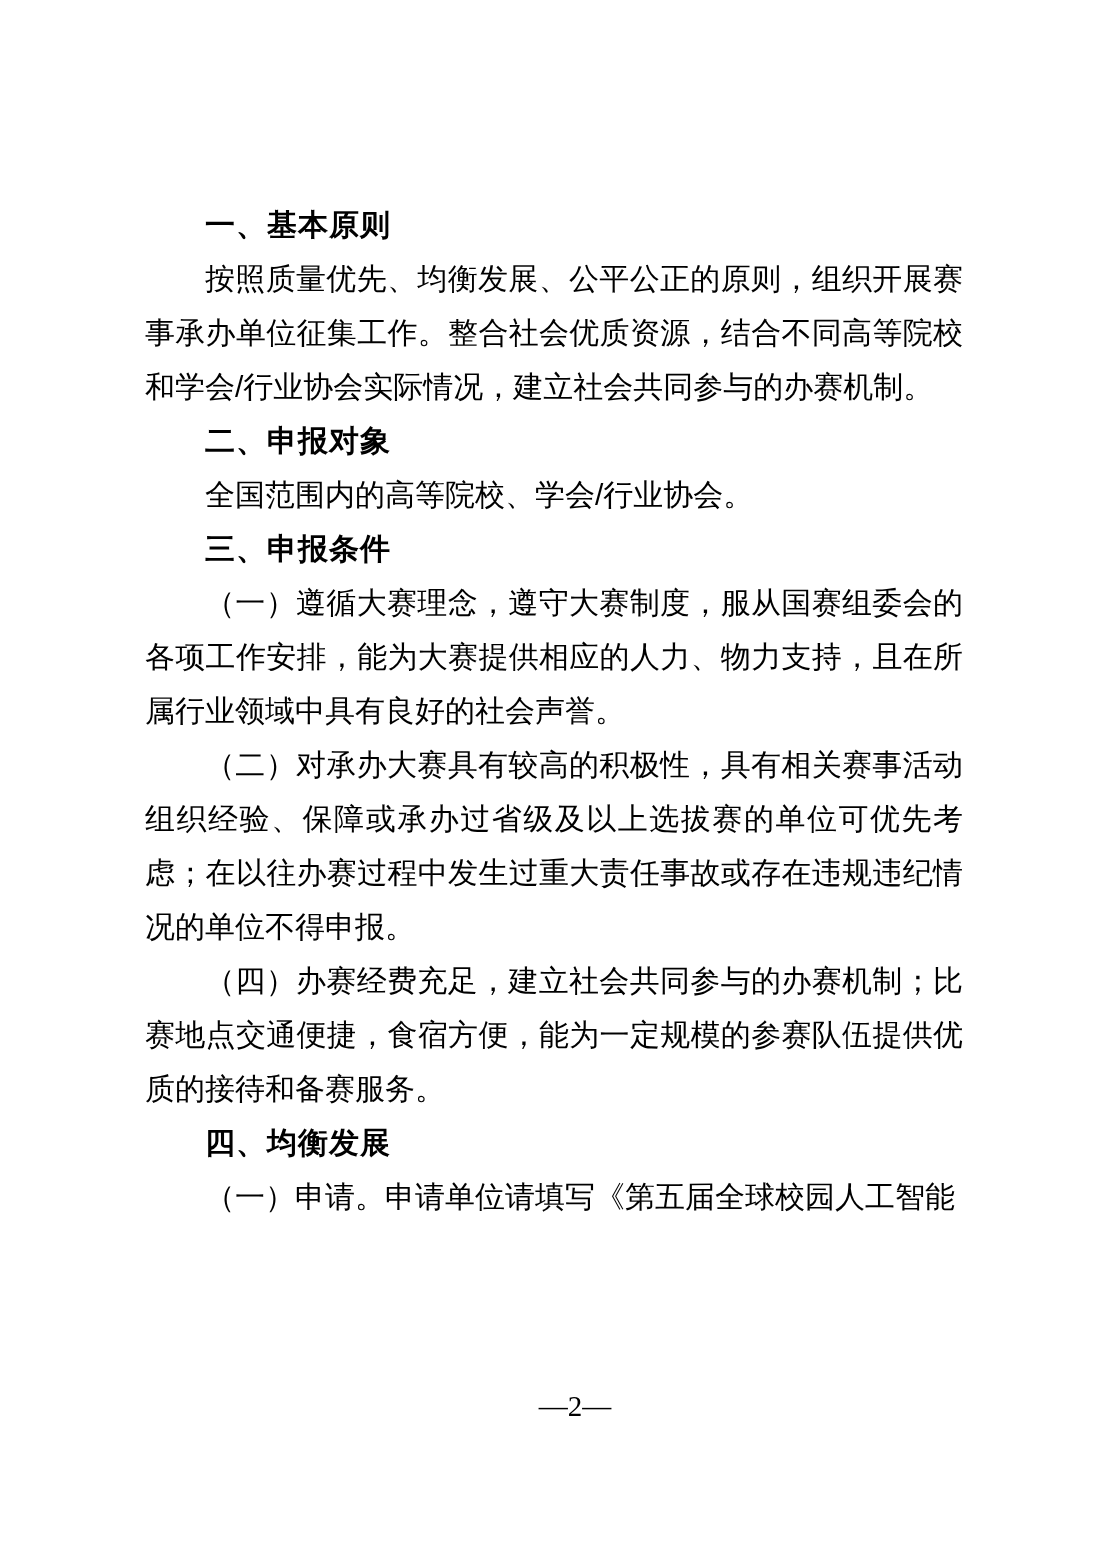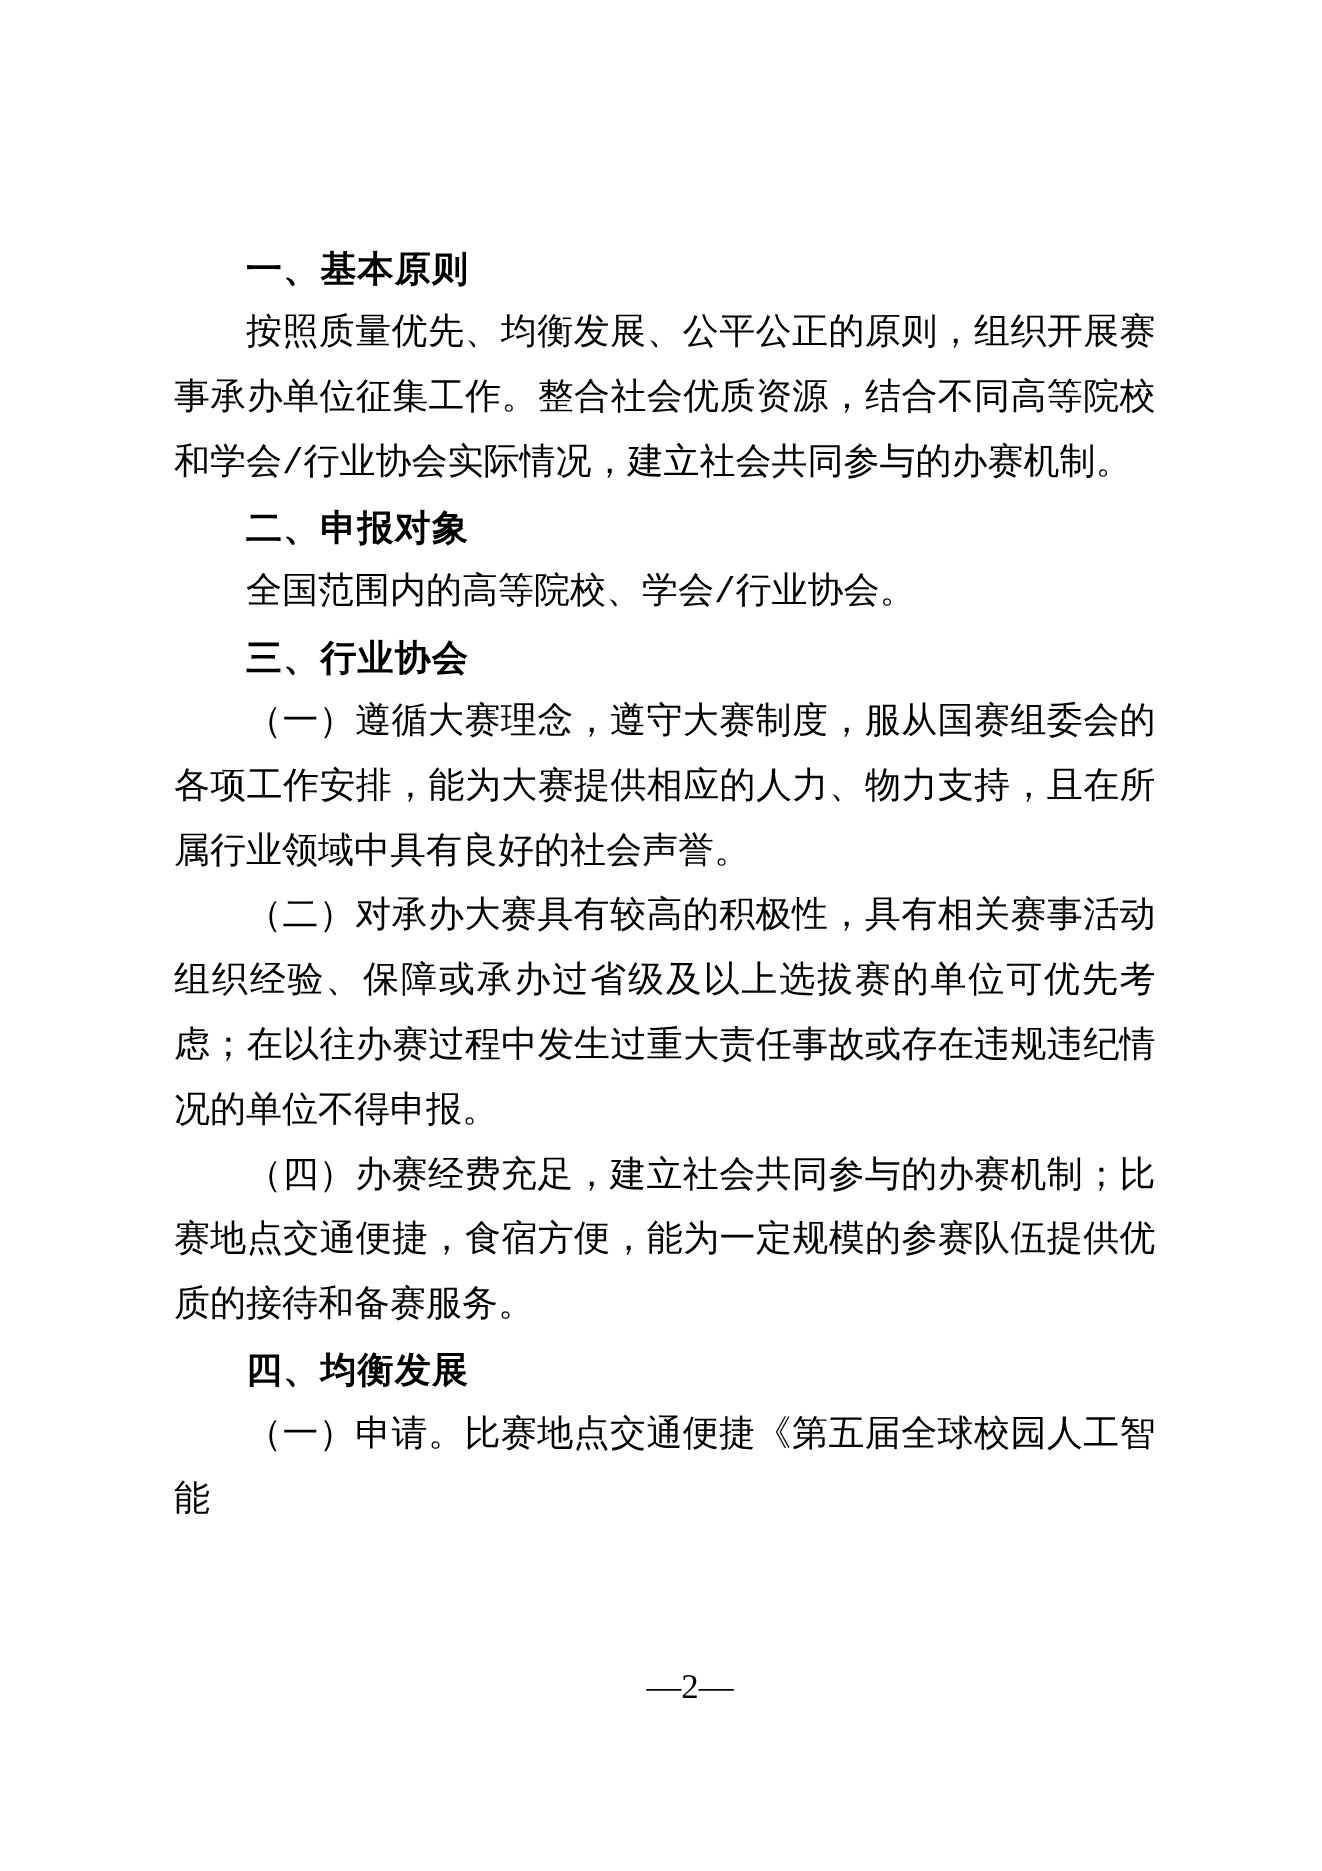--- a/index.html
+++ b/index.html
@@ -24,21 +24,21 @@
     width: 818px;
   }
   .block {
     font-size: 30px;
     line-height: 54px;
     text-indent: 2em;
     margin: 0;
     color: #000000;
   }
   .para {
-    font-family: Liberation Mono, monospace;
+    font-family: Liberation Sans, sans-serif;
     text-align: justify;
     text-justify: inter-ideograph;
   }
   .heading {
     font-family: "Liberation Sans", "DejaVu Sans", sans-serif;
     font-weight: 700;
     text-align: left;
     letter-spacing: 1px;
   }
   .page-number {
@@ -55,21 +55,21 @@
 </style>
 </head>
 <body>
 
 <div class="page">
   <div class="content">
     <p class="block heading">一、基本原则</p>
     <p class="block para">按照质量优先、均衡发展、公平公正的原则，组织开展赛事承办单位征集工作。整合社会优质资源，结合不同高等院校和学会/行业协会实际情况，建立社会共同参与的办赛机制。</p>
     <p class="block heading">二、申报对象</p>
     <p class="block para">全国范围内的高等院校、学会/行业协会。</p>
-    <p class="block heading">三、行业协会</p>
+    <p class="block heading">三、申报条件</p>
     <p class="block para">（一）遵循大赛理念，遵守大赛制度，服从国赛组委会的各项工作安排，能为大赛提供相应的人力、物力支持，且在所属行业领域中具有良好的社会声誉。</p>
     <p class="block para">（二）对承办大赛具有较高的积极性，具有相关赛事活动组织经验、保障或承办过省级及以上选拔赛的单位可优先考虑；在以往办赛过程中发生过重大责任事故或存在违规违纪情况的单位不得申报。</p>
     <p class="block para">（四）办赛经费充足，建立社会共同参与的办赛机制；比赛地点交通便捷，食宿方便，能为一定规模的参赛队伍提供优质的接待和备赛服务。</p>
     <p class="block heading">四、均衡发展</p>
-    <p class="block para">（一）申请。比赛地点交通便捷《第五届全球校园人工智能</p>
+    <p class="block para">（一）申请。申请单位请填写《第五届全球校园人工智能</p>
   </div>
   <div class="page-number">—2—</div>
 </div>
 
 </body></html>

